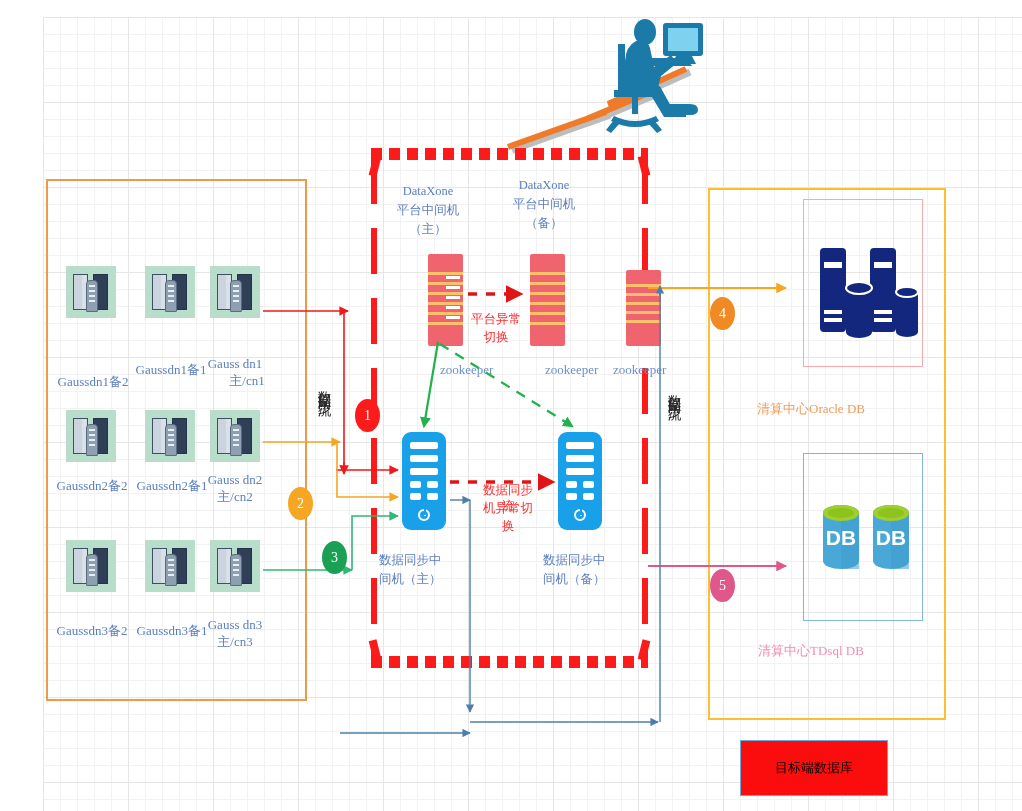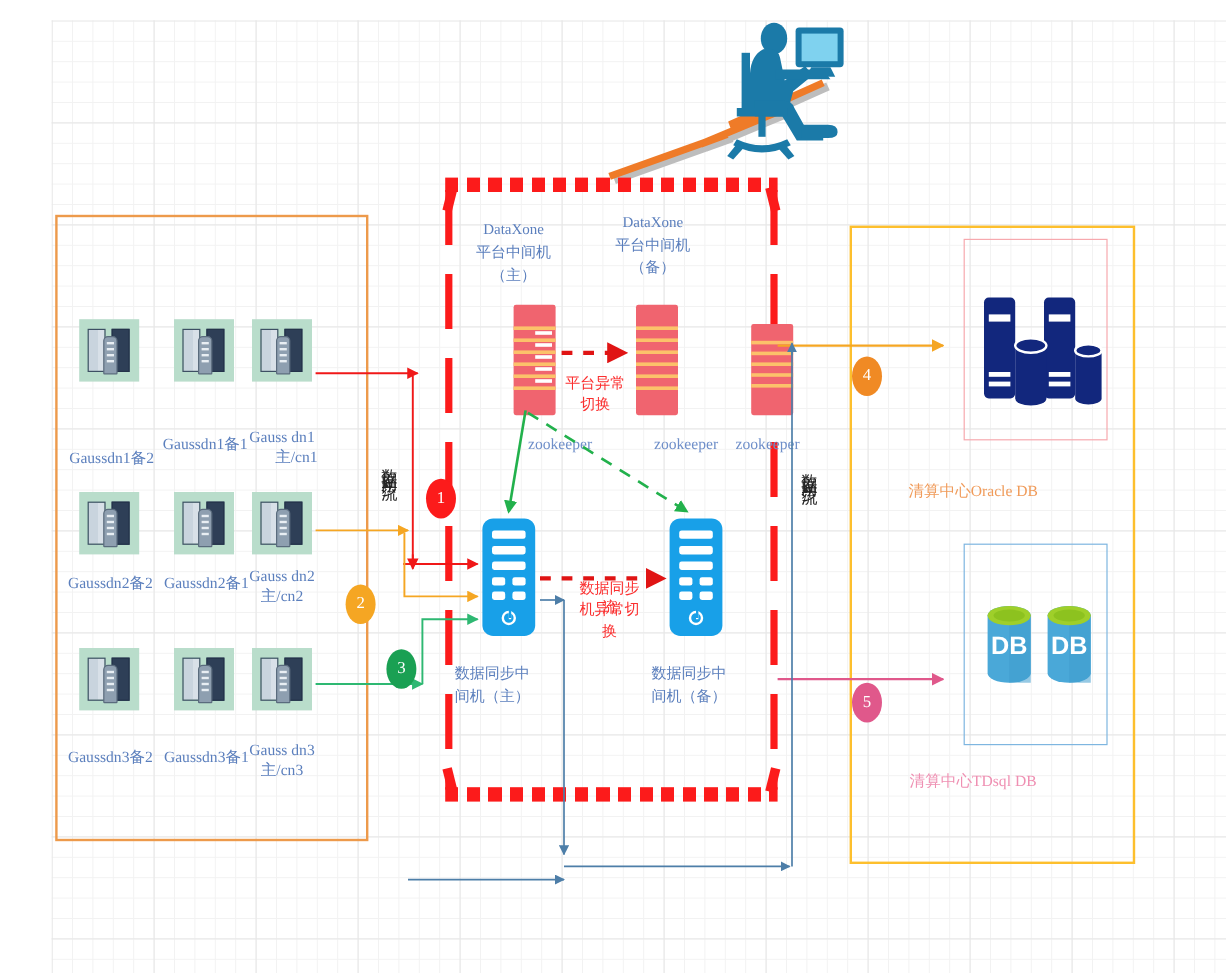--- a/index.html
+++ b/index.html
@@ -52,21 +52,21 @@
   .lbl-red{position:absolute;color:#fb2f2f;font-size:12.5px;line-height:1.25;
        text-align:center;font-family:"Liberation Serif",serif;}
   .lbl-vert{position:absolute;writing-mode:vertical-rl;text-orientation:upright;
        color:#222;font-size:13.5px;letter-spacing:3px;
        font-family:"Liberation Serif",serif;}
   .lbl-orange{position:absolute;color:#f09b5a;font-size:13px;white-space:nowrap;
        font-family:"Liberation Serif",serif;}
   .lbl-pink{position:absolute;color:#ef8fb2;font-size:13px;white-space:nowrap;
        font-family:"Liberation Serif",serif;}
   .lbl-mid{position:absolute;color:#5b7fbd;font-size:12.5px;line-height:1.35;
-       font-family:Liberation Serif, serif;}
+       font-family:Liberation Mono, monospace;}
 
   
   .gauss{position:absolute;width:50px;height:52px;background:#b9ddcb;}
   .gauss .t1,.gauss .t2{position:absolute;width:13px;height:34px;}
   .gauss .t1{left:7px;top:8px;background:linear-gradient(to right,#c9d4de 0 60%,#d8e0e8 60%);
      border:1px solid #3d4f63;}
   .gauss .t2{left:27px;top:8px;background:#2e3f57;border:1px solid #24334a;}
   .gauss .mid{position:absolute;left:20px;top:14px;width:10px;height:30px;
      background:#8e9fb0;border:1px solid #5a6b7d;border-radius:4px 4px 1px 1px;}
   .gauss .mid i{position:absolute;left:2px;width:6px;height:2px;background:#e8eef3;}
@@ -443,14 +443,17 @@
       <path d="M340 733 L470 733" stroke="#4d7ea8" stroke-width="1.4" fill="none" marker-end="url(#ar-blu)"></path>
     </g>
   </svg>
 
   <div class="badge" style="left:355px;top:399px;background:#fc1b1b">1</div>
   <div class="badge" style="left:288px;top:487px;background:#f5a623">2</div>
   <div class="badge" style="left:322px;top:541px;background:#1aa053">3</div>
   <div class="badge" style="left:710px;top:297px;background:#f08a24">4</div>
   <div class="badge" style="left:710px;top:569px;background:#e0588b">5</div>
 
+  <div class="legend legend-tgt">
+    <span>目标端数据库</span>
+  </div>
 
 </div>
 
 </body></html>

